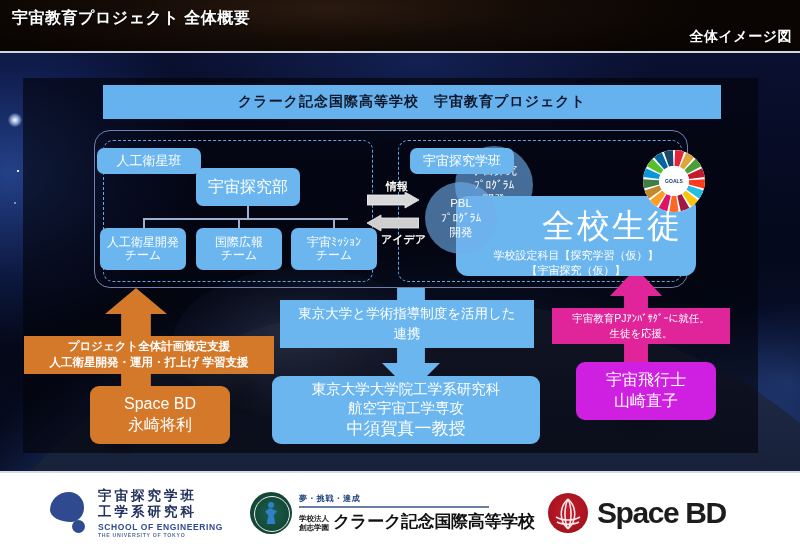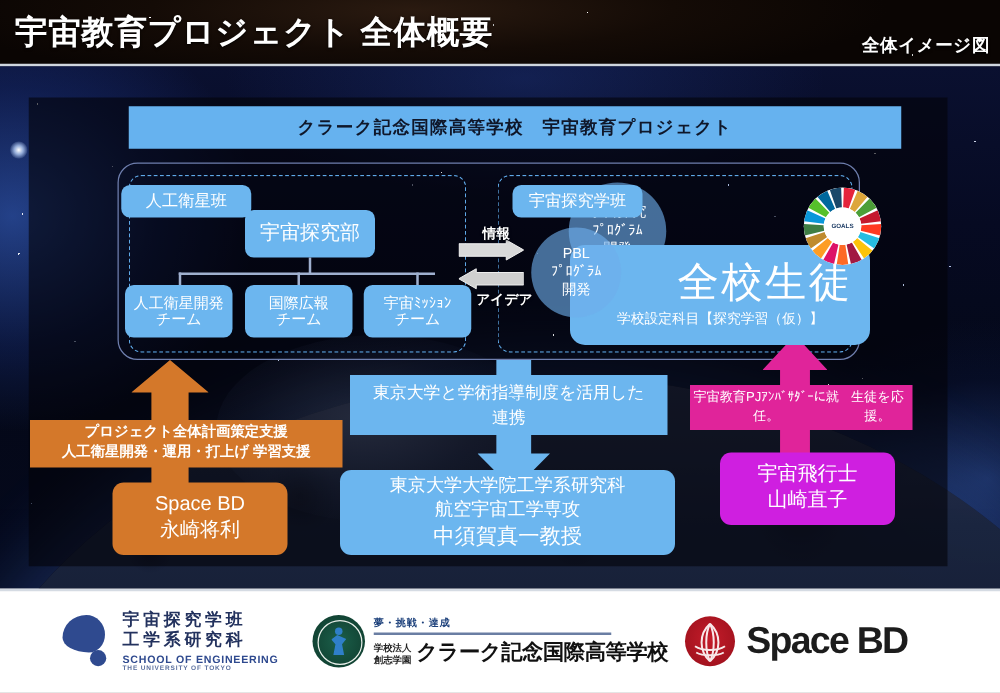--- a/index.html
+++ b/index.html
@@ -14,21 +14,21 @@
       radial-gradient(1px 1px at 300px 30px,#e6e6e6 50%,transparent 51%),
       radial-gradient(1px 1px at 470px 10px,#ffffff 50%,transparent 51%),
       radial-gradient(1px 1px at 560px 36px,#dcdcdc 50%,transparent 51%),
       radial-gradient(1px 1px at 660px 20px,#ffffff 50%,transparent 51%),
       radial-gradient(1px 1px at 730px 44px,#cfcfcf 50%,transparent 51%),
       radial-gradient(1px 1px at 200px 44px,#d8d8d8 50%,transparent 51%),
       radial-gradient(1px 1px at 395px 20px,#bdbdbd 50%,transparent 51%),
       radial-gradient(ellipse 380px 60px at 330px 8px,#2a1a10 0%,#140b06 55%,#0a0503 100%),
       linear-gradient(90deg,#140d08 0%,#241810 22%,#14100c 48%,#0c0a09 72%,#070707 100%);
     overflow:hidden;}
-  .title-main{position:absolute;left:12px;top:8px;font-size:26px;font-weight:bold;color:#ffffff;
+  .title-main{position:absolute;left:12px;top:8px;font-size:16px;font-weight:bold;color:#ffffff;
     letter-spacing:0.5px;text-shadow:0 1px 2px rgba(0,0,0,.9);}
   .title-sub{position:absolute;right:8px;top:28px;font-size:14px;font-weight:bold;color:#ffffff;
     letter-spacing:0.5px;text-shadow:0 1px 2px rgba(0,0,0,.9);}
   .title-rule{position:absolute;left:0;top:51px;width:800px;height:2px;background:#cfd6de;}
 
   
   .space{position:absolute;left:0;top:53px;width:800px;height:418px;overflow:hidden;
     background:
       radial-gradient(ellipse 260px 230px at 10px 120px,rgba(60,110,220,.55) 0%,rgba(30,60,150,.30) 45%,rgba(8,14,40,0) 75%),
       radial-gradient(ellipse 200px 160px at 790px 330px,rgba(70,120,230,.32) 0%,rgba(20,40,110,.15) 50%,rgba(5,10,30,0) 80%),
@@ -165,21 +165,21 @@
     border-radius:9px;z-index:4;display:flex;flex-direction:column;align-items:center;justify-content:center;
     color:#fff;line-height:1.3;text-align:center;}
   #blue-card .l1{font-size:14.5px;}
   #blue-card .l2{font-size:14.5px;}
   #blue-card .l3{font-size:17px;}
 
   
   #mag-arrow{position:absolute;left:610px;top:268px;width:52px;height:108px;z-index:2;background:#e0249a;
     clip-path:polygon(50% 0%,100% 26%,73% 26%,73% 100%,27% 100%,27% 26%,0% 26%);}
   #mag-band{position:absolute;left:552px;top:308px;width:178px;height:36px;background:#e0249a;z-index:3;
-    display:flex;flex-direction:row;align-items:center;justify-content:center;color:#fff;
+    display:flex;flex-direction:column;align-items:center;justify-content:center;color:#fff;
     font-size:10.5px;line-height:1.4;text-align:center;}
   #mag-card{position:absolute;left:576px;top:362px;width:140px;height:58px;background:#cf1fe0;
     border-radius:9px;z-index:4;display:flex;flex-direction:column;align-items:center;justify-content:center;
     color:#fff;font-size:16px;line-height:1.3;text-align:center;}
 
   
   .footer{position:absolute;left:0;top:471px;width:800px;height:83px;background:#ffffff;}
   .footer-rule{position:absolute;left:0;top:471px;width:800px;height:2px;background:#d5dbe3;}
   .logo{position:absolute;display:flex;align-items:center;}
 
@@ -305,20 +305,21 @@
   <div class="circ" id="circ-pbl">
     <div>PBL</div>
     <div>ﾌﾟﾛｸﾞﾗﾑ</div>
     <div>開発</div>
   </div>
 
   <div class="bbox" id="box-all-students">
     <div class="big">全校生徒</div>
     <div class="sub">
       <div>学校設定科目【探究学習（仮）】</div>
+      <div>【宇宙探究（仮）】</div>
     </div>
   </div>
 
   <div class="sdg">
     <svg width="62" height="62" viewBox="0 0 62 62">
       <g transform="translate(31,31)">
         <g id="sdgsegs">
             <path d="M1.0847784927344215 -30.981014438228147 A31 31 0 0 1 10.18010745630382 -29.280802792582506 L4.925858446598623 -14.168130383507664 A15 15 0 0 0 0.5248928190650426 -14.99081343785233 Z" fill="#e5243b"></path>
             <path d="M12.203159095363743 -28.497068412263765 A31 31 0 0 1 20.070113483445468 -23.62605647926925 L9.711345233925227 -11.431962812549635 A15 15 0 0 0 5.904754400982456 -13.788904070450208 Z" fill="#dda63a"></path>
             <path d="M21.67343544212532 -22.16443538951593 A31 31 0 0 1 27.24953947230982 -14.780480321932336 L13.185261034988622 -7.1518453170640335 A15 15 0 0 0 10.487146181673541 -10.724726801378676 Z" fill="#4c9f38"></path>

